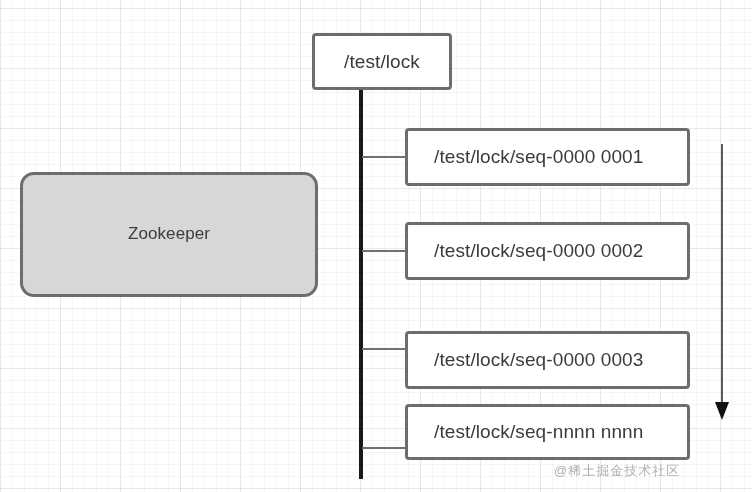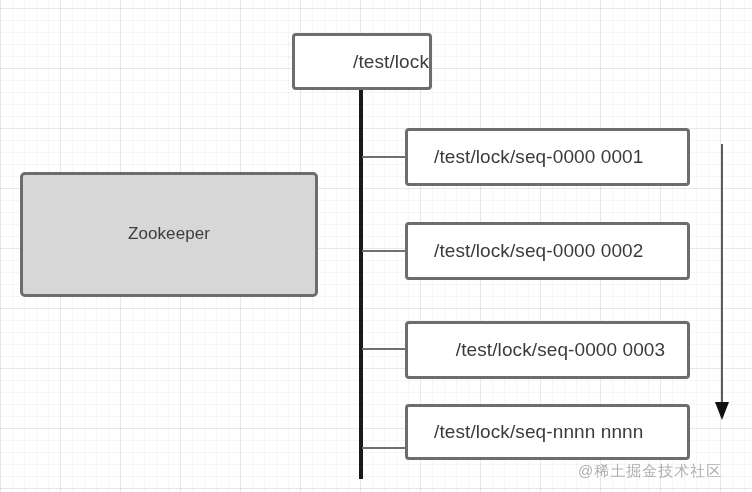--- a/index.html
+++ b/index.html
@@ -34,58 +34,58 @@
     background: #ffffff;
     border: 3px solid #6d6d6d;
     border-radius: 4px;
     display: flex;
     align-items: center;
     color: #3b3b3b;
     font-size: 19px;
     letter-spacing: 0.1px;
     white-space: nowrap;
   }
-  .node.center { justify-content: flex-end; }
+  .node.center { justify-content: center; margin-left: 20px; }
   .node.left   { justify-content: flex-start; padding-left: 26px; }
 
   
   #root-node {
     left: 292px;
     top: 33px;
     width: 140px;
     height: 57px;
   }
 
   
   #zk-box {
     left: 20px;
     top: 172px;
     width: 298px;
     height: 125px;
     background: #d7d7d7;
     border: 3px solid #6d6d6d;
-    border-radius: 5px;
+    border-radius: 14px;
     flex-direction: column;
     justify-content: center;
     align-items: center;
     font-size: 17px;
     line-height: 1.55;
     color: #3d3d3d;
   }
   #zk-box .zk-line { display: block; }
 
   
   .seq-node {
     left: 405px;
     width: 285px;
     height: 58px;
   }
   #seq-node-0 { top: 128px; }
   #seq-node-1 { top: 222px; text-align: right; }
-  #seq-node-2 { top: 321px; justify-content: center; }
+  #seq-node-2 { top: 331px; }
   #seq-node-3 { top: 404px; height: 56px; }
 
   
   #trunk {
     position: absolute;
     left: 359px;
     top: 90px;
     width: 4px;
     height: 389px;
     background: #1a1a1a;
@@ -109,23 +109,23 @@
     position: absolute;
     left: 714px;
     top: 144px;
     width: 16px;
     height: 276px;
   }
 
   
   #watermark {
     position: absolute;
-    left: 578px;
+    left: 554px;
     top: 462px;
-    font-size: 15px;
+    font-size: 13px;
     color: rgba(110,110,110,0.55);
     letter-spacing: 1px;
     white-space: nowrap;
     pointer-events: none;
   }
 </style>
 </head>
 <body>
 
 <div id="canvas">

